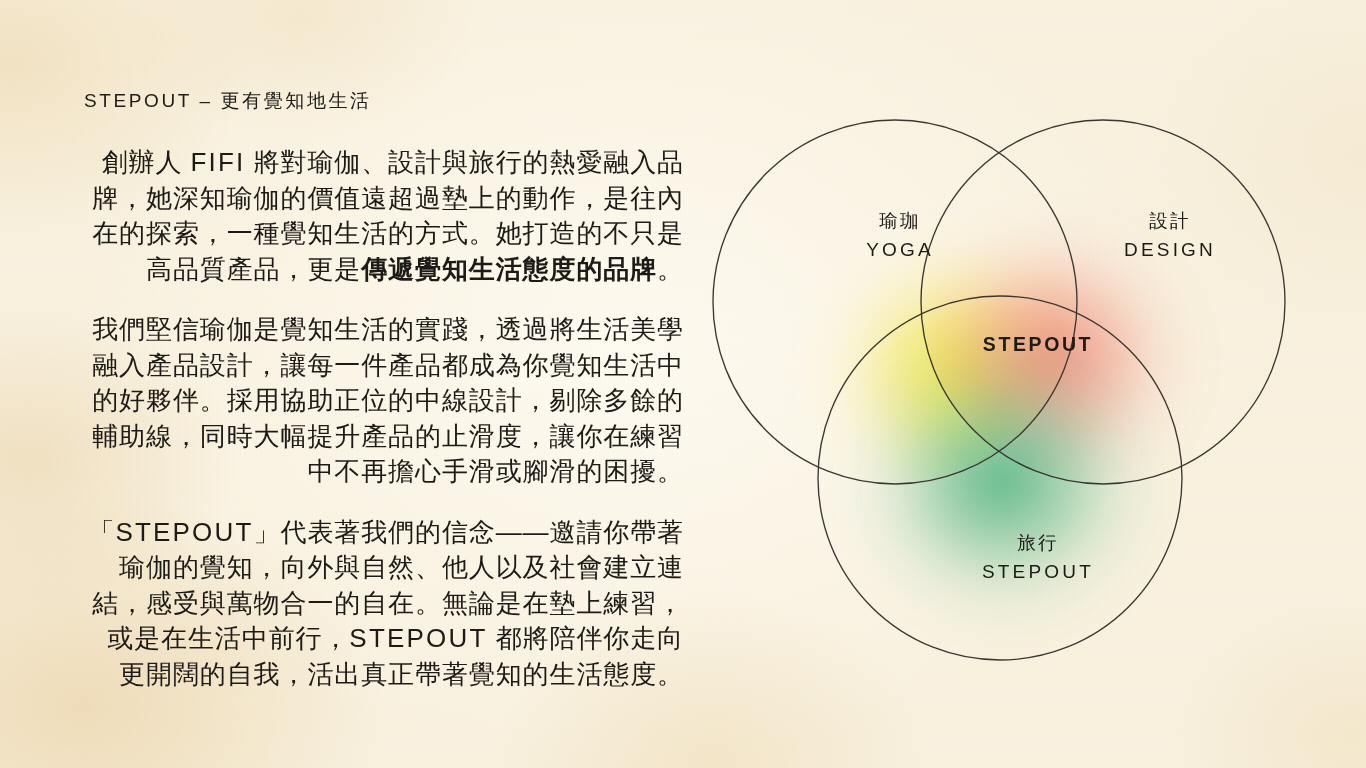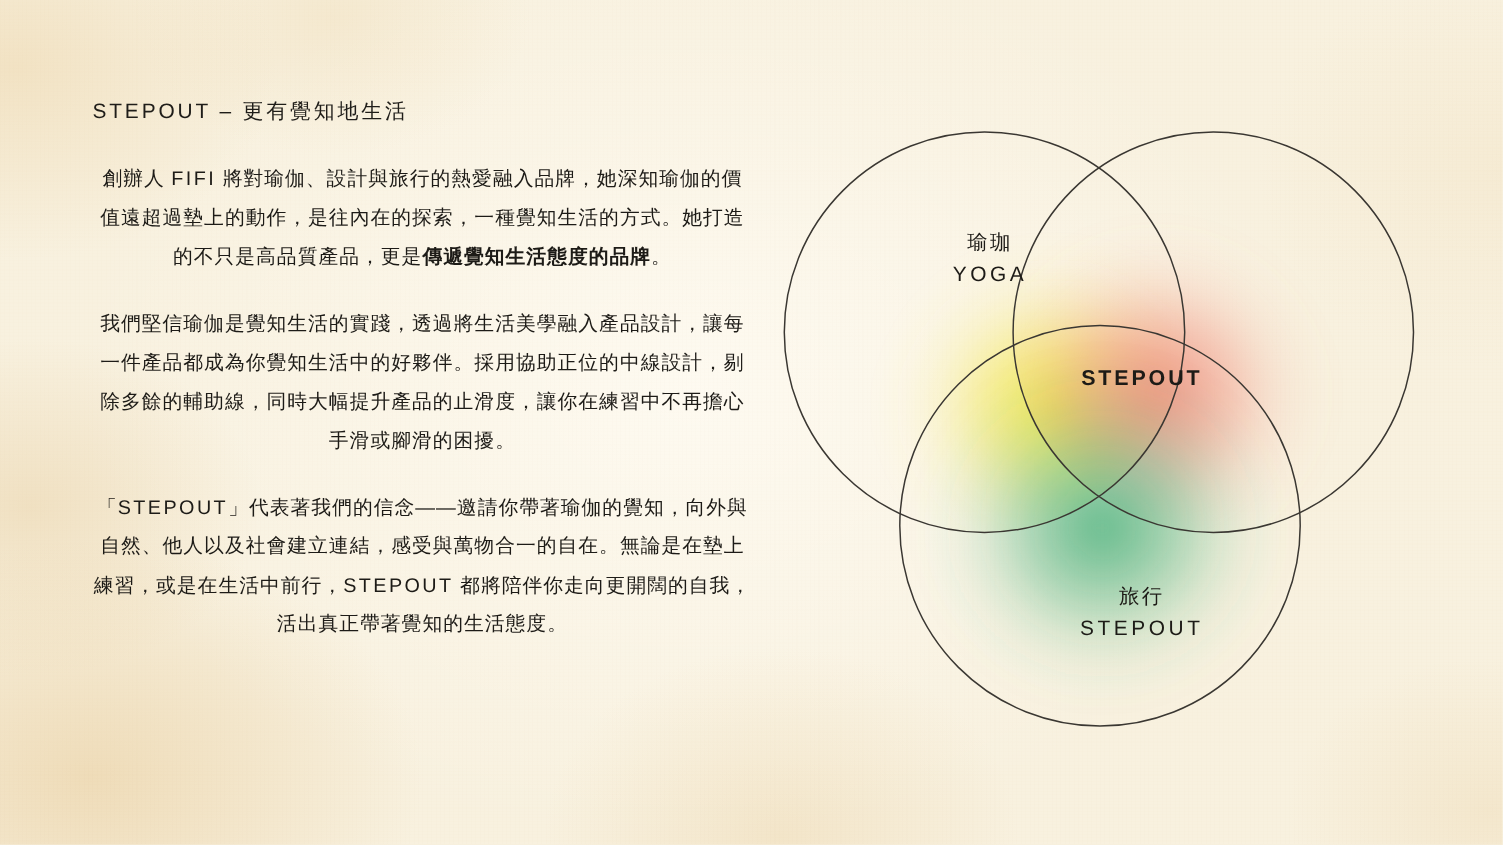--- a/index.html
+++ b/index.html
@@ -38,26 +38,26 @@
   }
   #brand-heading {
     font-size:19px;
     letter-spacing:2.6px;
     font-weight:400;
     color:#1f1d19;
     margin-bottom:31px;
     white-space:nowrap;
   }
   .body-paragraph {
-    font-size:18px;
+    font-size:26px;
     line-height:35.5px;
     letter-spacing:0.9px;
     color:#1d1b17;
     margin-bottom:25px;
-    text-align:center;
+    text-align:right;
   }
   .body-paragraph:last-child { margin-bottom:0; }
   .body-paragraph b { font-weight:700; letter-spacing:0.9px; }
   .latin { letter-spacing:2.2px; }
 
   
   #venn-diagram {
     position:absolute;
     left:680px; top:80px;
     width:640px; height:620px;
@@ -157,20 +157,24 @@
       <circle id="circle-design" cx="423" cy="222" r="182"></circle>
       <circle id="circle-travel" cx="320" cy="398" r="182"></circle>
     </g>
   </svg>
 
   <div class="venn-label" id="venn-label-yoga">
     <span class="label-zh">瑜珈</span>
     <span class="label-en">YOGA</span>
   </div>
 
+  <div class="venn-label" id="venn-label-design">
+    <span class="label-zh">設計</span>
+    <span class="label-en">DESIGN</span>
+  </div>
 
   <div class="venn-label" id="venn-label-travel">
     <span class="label-zh">旅行</span>
     <span class="label-en">STEPOUT</span>
   </div>
 
   <div class="venn-label" id="venn-label-center">
     <span class="label-en">STEPOUT</span>
   </div>
 </div>

